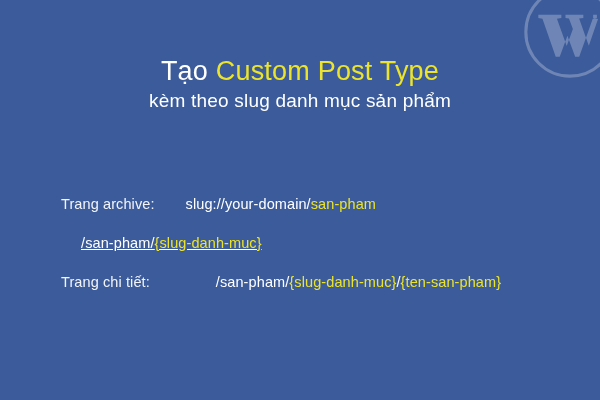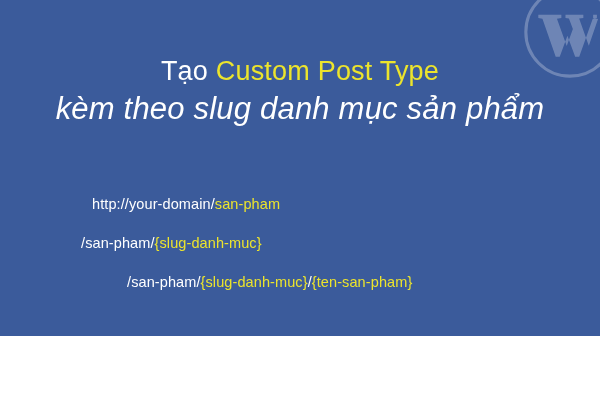--- a/index.html
+++ b/index.html
@@ -10,21 +10,21 @@
   body {
     width: 600px;
     height: 400px;
     overflow: hidden;
     font-family: "Liberation Sans", sans-serif;
   }
 
   #slide {
     position: relative;
     width: 600px;
-    height: 336px;
+    height: 400px;
     background: #3b5b9b;
     overflow: hidden;
     -webkit-font-smoothing: antialiased;
   }
 
   
   #wp-logo {
     position: absolute;
     left: 522px;
     top: -16px;
@@ -50,22 +50,21 @@
   }
   .title-line {
     display: block;
     color: #ffffff;
     font-size: 27px;
     font-weight: 400;
     letter-spacing: 0.2px;
     white-space: nowrap;
   }
   .title-line.line2 {
-    font-size: 31px;
-    font-style: italic;
+    font-size: 19px;
   }
   .accent {
     color: #ece42c;
   }
 
   
   #rows {
     position: absolute;
     left: 61px;
     top: 196px;
@@ -88,21 +87,21 @@
     font-size: 14.5px;
     font-weight: 400;
     letter-spacing: 0.1px;
   }
   .row-value .accent {
     color: #ece42c;
   }
 
   
   .path-row.r1 .row-value { margin-left: 31px; }
-  .path-row.r2 .row-value { margin-left: 20px; }
+  .path-row.r2 .row-value { margin-left: 20px; text-decoration: underline; }
   .path-row.r3 .row-value { margin-left: 66px; }
 
   
   #watermark {
     position: absolute;
     right: 18px;
     bottom: 8px;
     color: #ffffff;
     opacity: 0.30;
     font-size: 13px;
@@ -125,27 +124,29 @@
   </div>
 
   <div id="title-block">
     <span class="title-line line1"><span>Tạo </span><span class="accent">Custom Post Type</span></span>
     <span class="title-line line2">kèm theo slug danh mục sản phẩm</span>
   </div>
 
   <div id="rows">
 
     <div class="path-row r1">
-      <span class="row-value"><span>http://your-domain/</span><span class="accent">san-pham</span></span>
+      <span class="row-label">Trang archive:</span>
+      <span class="row-value"><span>slug://your-domain/</span><span class="accent">san-pham</span></span>
     </div>
 
     <div class="path-row r2">
       <span class="row-value"><span>/san-pham/</span><span class="accent">{slug-danh-muc}</span></span>
     </div>
 
     <div class="path-row r3">
+      <span class="row-label">Trang chi tiết:</span>
       <span class="row-value"><span>/san-pham/</span><span class="accent">{slug-danh-muc}</span><span>/</span><span class="accent">{ten-san-pham}</span></span>
     </div>
 
   </div>
 
 
 </div>
 
 </body></html>

